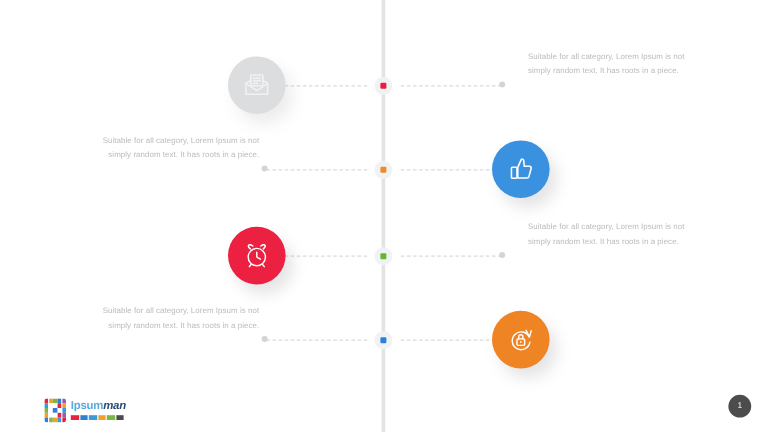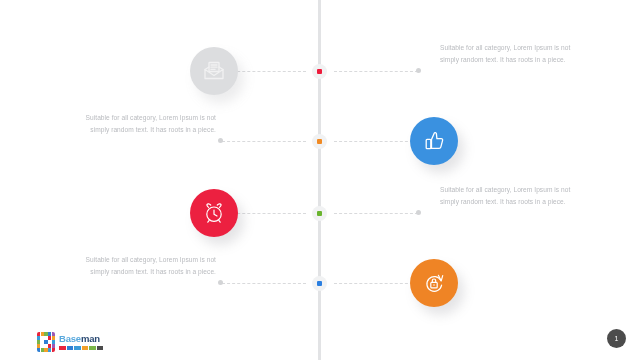--- a/index.html
+++ b/index.html
@@ -133,21 +133,21 @@
   }
   .logo-mark i { display: block; }
   .logo-text-wrap { display: flex; flex-direction: column; gap: 1.5px; }
   .logo-word {
     font-size: 9.5px;
     font-weight: bold;
     letter-spacing: -0.2px;
     line-height: 10px;
   }
   .logo-word .w1 { color: #5aa9dd; }
-  .logo-word .w2 { color: #2b4a73; }
+  .logo-word .w2 { color: #2b4a73; font-style: italic; }
   .logo-swatches { display: flex; gap: 1px; }
   .logo-swatches i { width: 6.5px; height: 4px; display: block; }
 
   
   #page-num {
     position: absolute;
     right: 14px;
     bottom: 12px;
     width: 19px;
     height: 19px;
@@ -289,21 +289,21 @@
         <i style="background:#e8243c"></i>
         <i style="background:#9b59b6"></i>
       <i style="background:#2f7fd4"></i>
         <i style="background:#7ab648"></i>
         <i style="background:#f2a02a"></i>
         <i style="background:#3a9bd9"></i>
         <i style="background:#e8243c"></i>
     </div>
     <div class="logo-text-wrap">
       <div class="logo-word">
-        <span class="w1">Base</span><span class="w2">man</span>
+        <span class="w1">Ipsum</span><span class="w2">man</span>
       </div>
       <div class="logo-swatches">
         <i style="background:#e8243c"></i>
         <i style="background:#2f7fd4"></i>
         <i style="background:#3a9bd9"></i>
         <i style="background:#f2a02a"></i>
         <i style="background:#7ab648"></i>
         <i style="background:#4c4c4c"></i>
       </div>
     </div>

